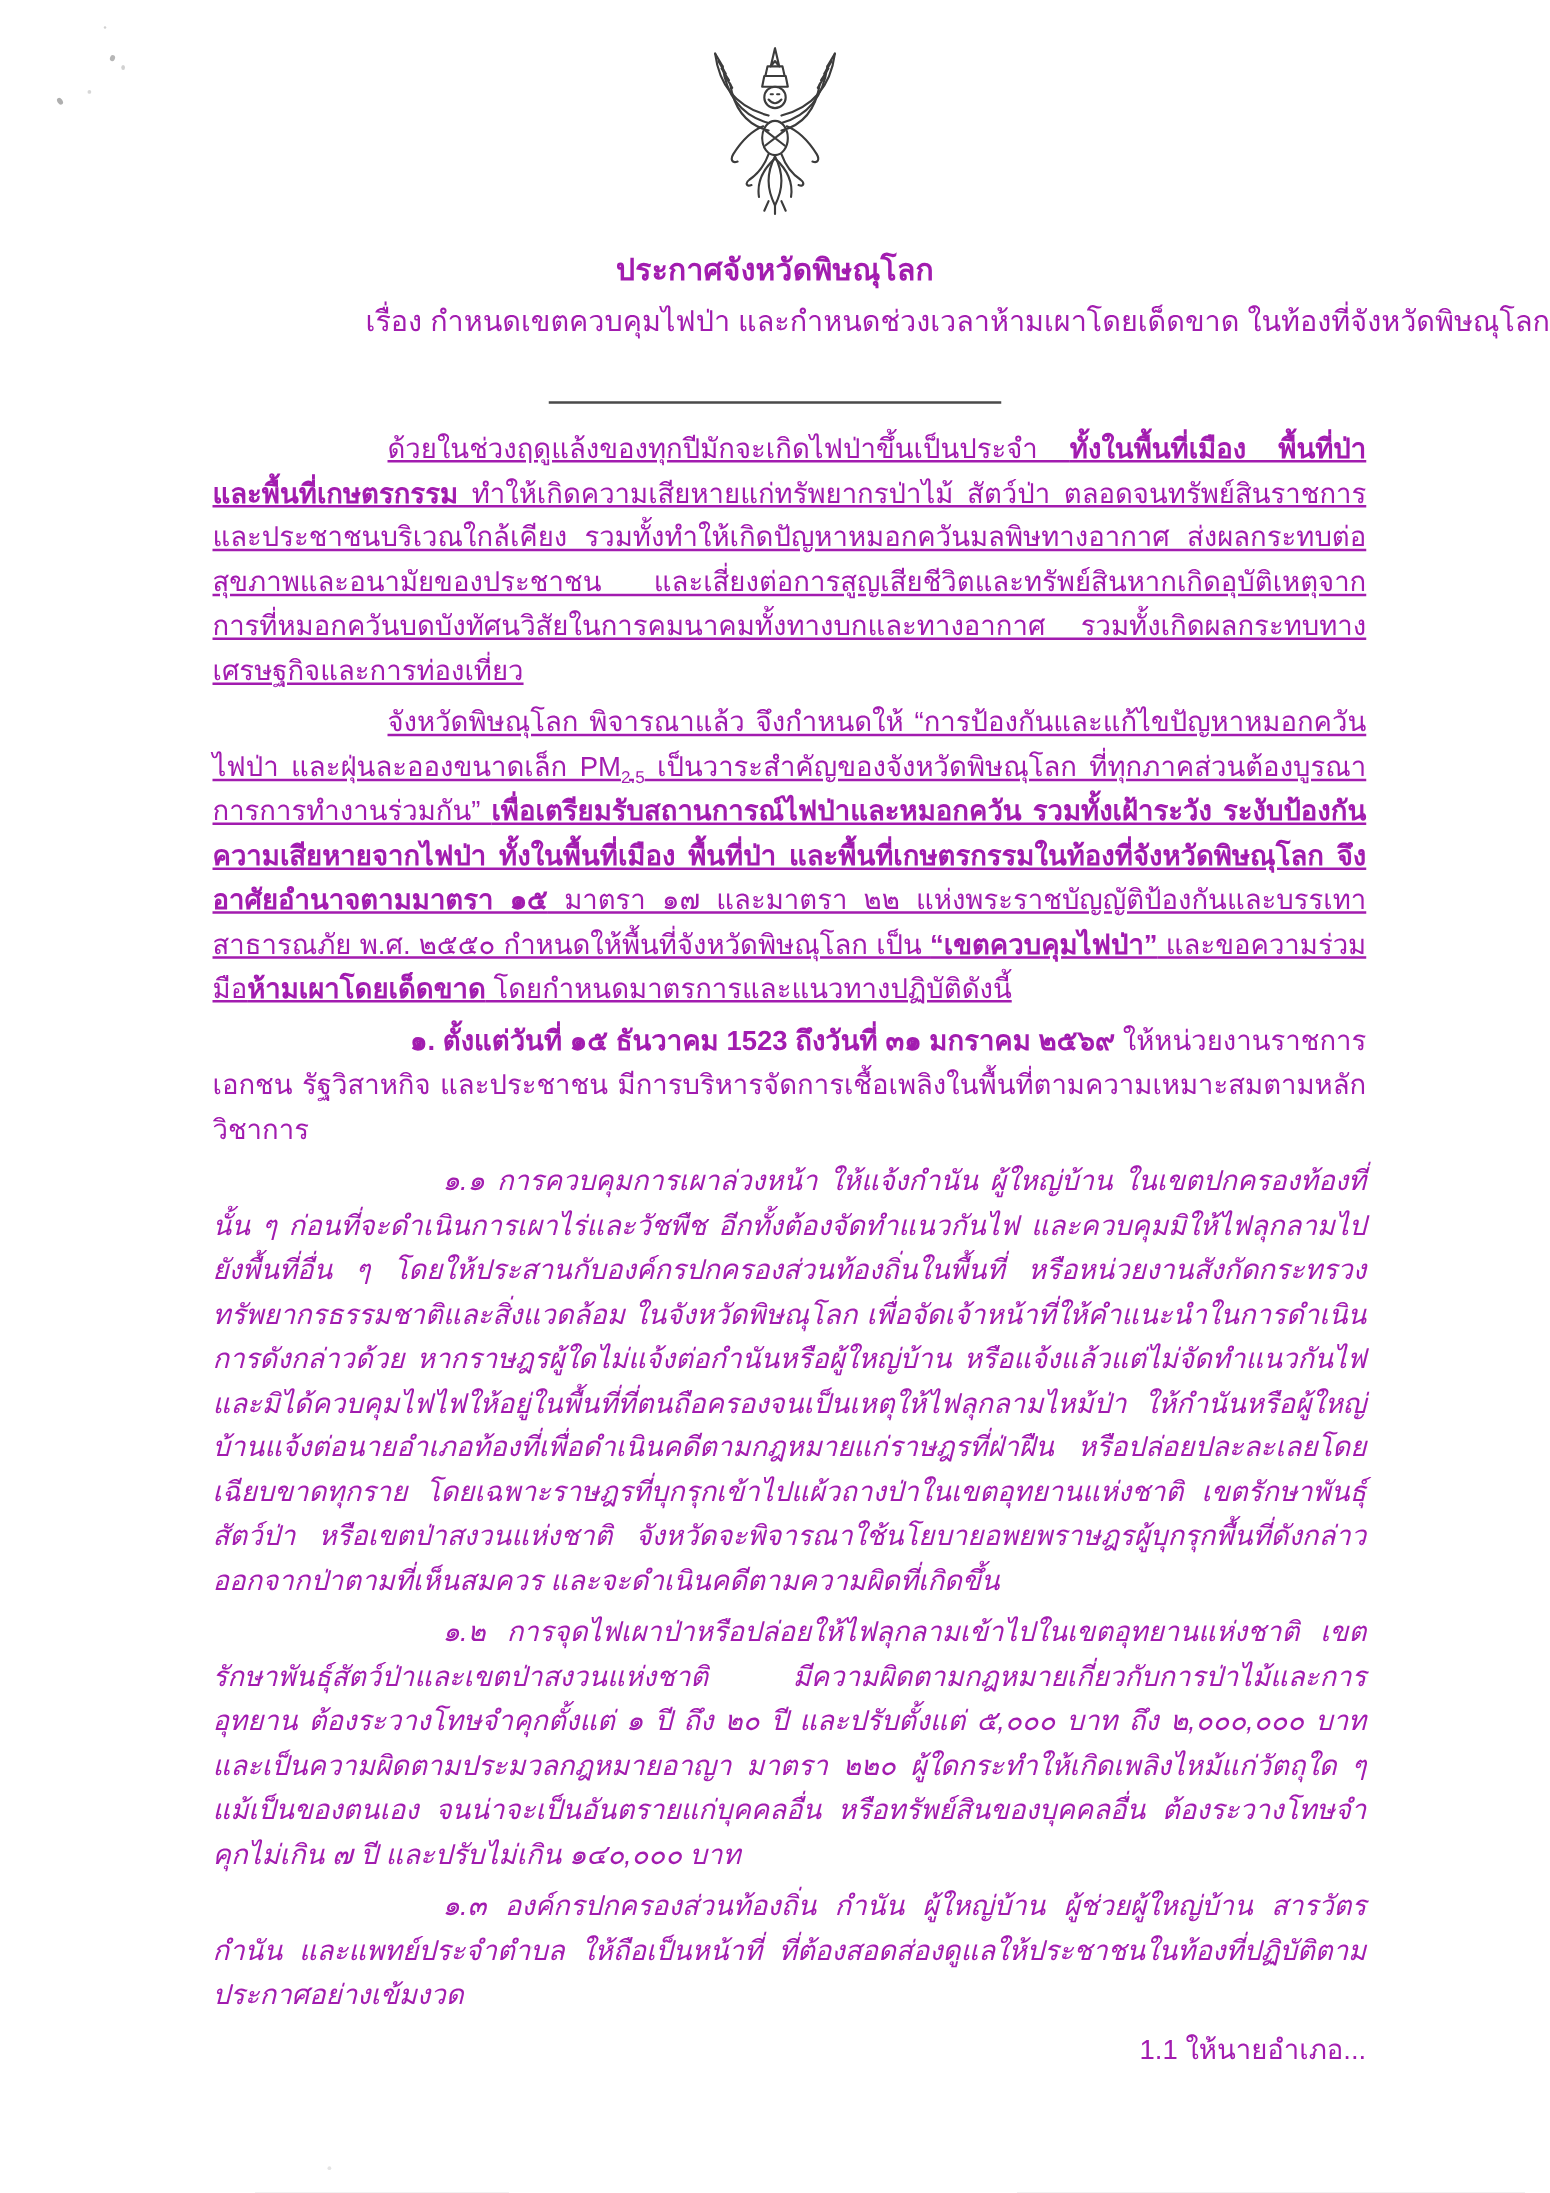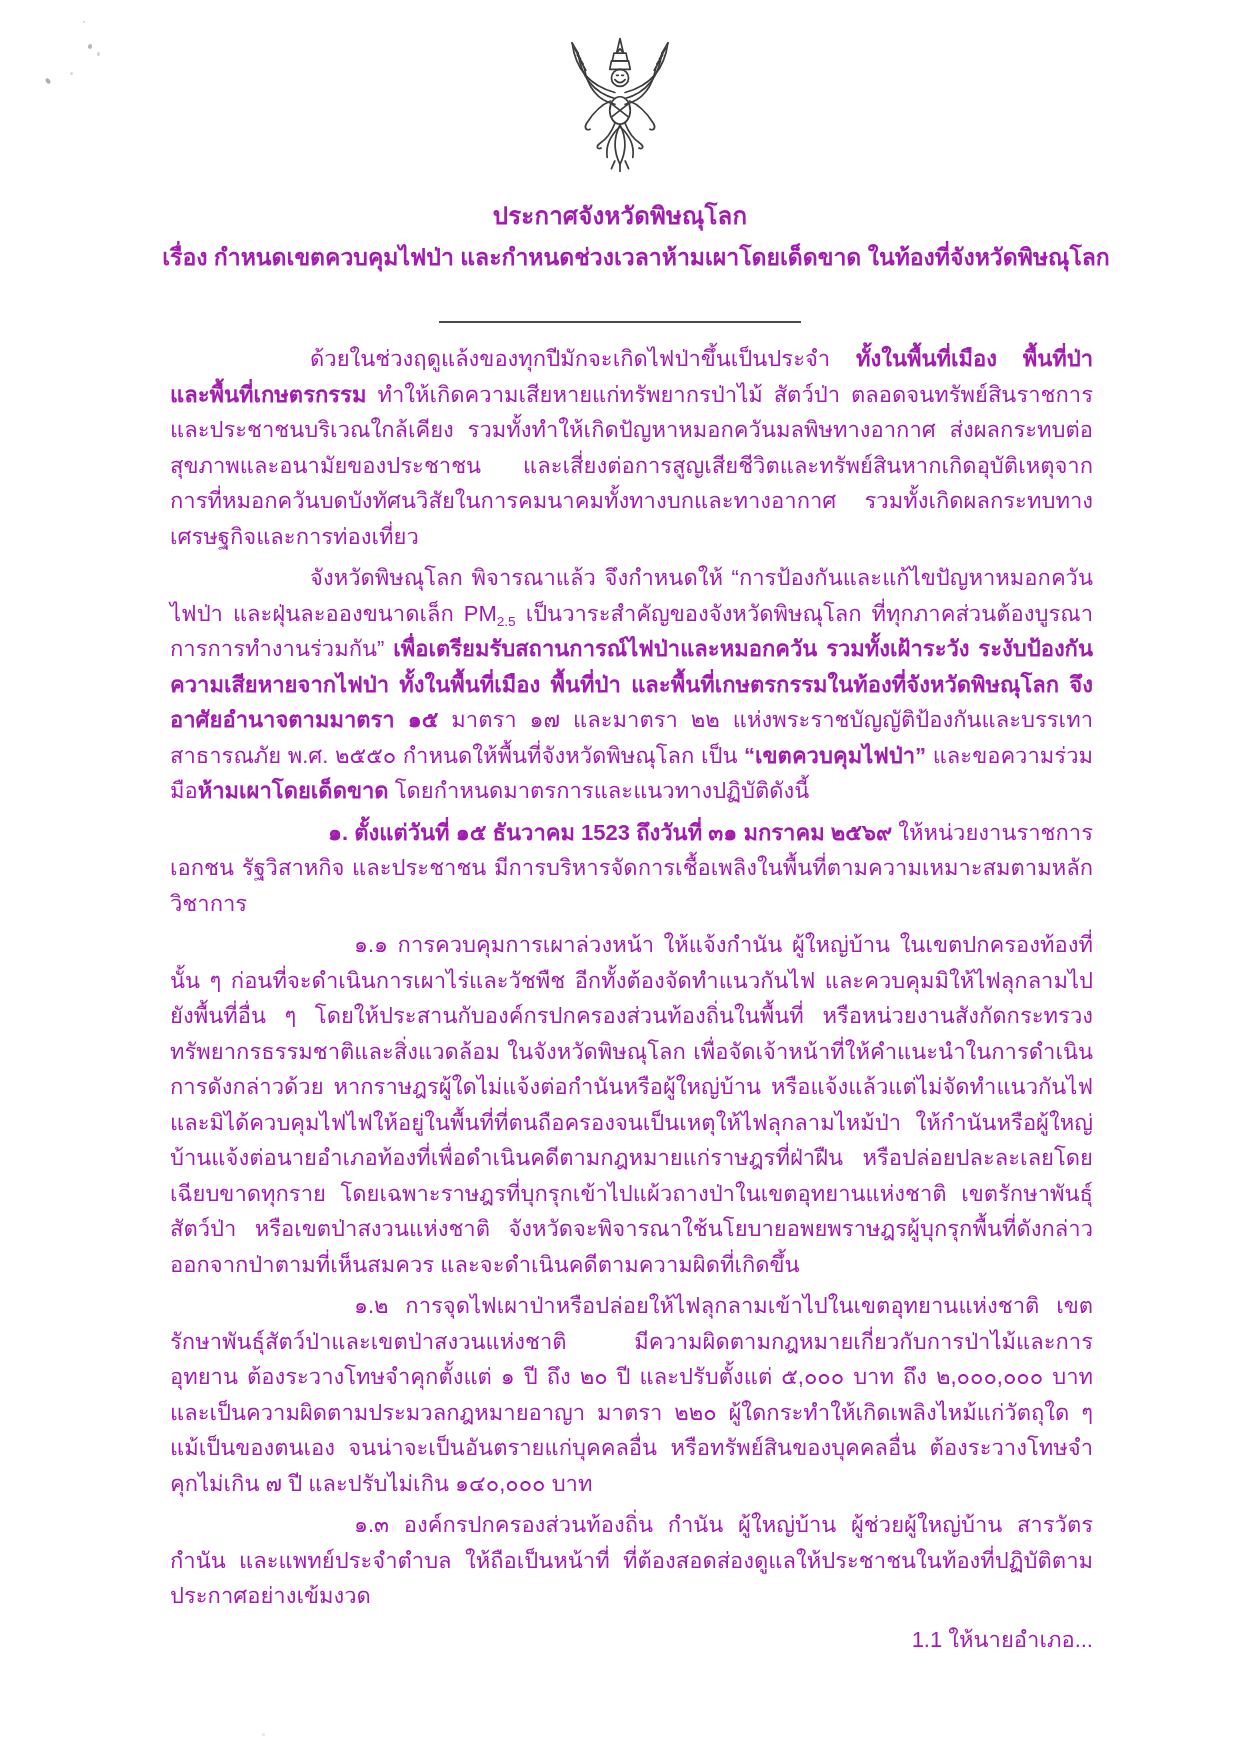--- a/index.html
+++ b/index.html
@@ -18,41 +18,41 @@
   }
   .emblem-wrap svg{width:100%;height:100%;}
   .doc-title{
     text-align:center;
     font-size:24px;
     font-weight:700;
     margin:6px 0 0;
     letter-spacing:.2px;
   }
   .doc-subject{
-    text-align:center;
+    text-align:right;
     font-size:23px;
-    font-weight:700;
+    font-weight:400;
     margin:4px 0 0;
     padding-left:32px;
   }
   .header-divider{
     width:362px;height:2px;
     background:#4a4a4a;
     margin:46px auto 0;
   }
   .content{
     margin:18px 147px 0 170px; 
     font-size:22px;
     line-height:35.5px;
     text-align:justify;
   }
   .para{margin:0 0 6px 0;}
-  .indent-main{text-indent:140px;}
+  .indent-main{text-indent:140px;text-decoration:underline;}
   .indent-item{text-indent:158px;}
-  .indent-subitem{text-indent:184px;}
+  .indent-subitem{text-indent:184px;font-style:italic;}
   .para b,.para .b{font-weight:700;}
   sub{font-size:0.62em;line-height:0;}
   .catchword{
     text-align:right;
     margin-top:8px;
     font-size:22px;
   }
   
   .speck{position:absolute;background:#7a7a7a;border-radius:50%;}
   .sp1{left:88px;top:44px;width:4px;height:5px;opacity:.55;transform:rotate(20deg);}

